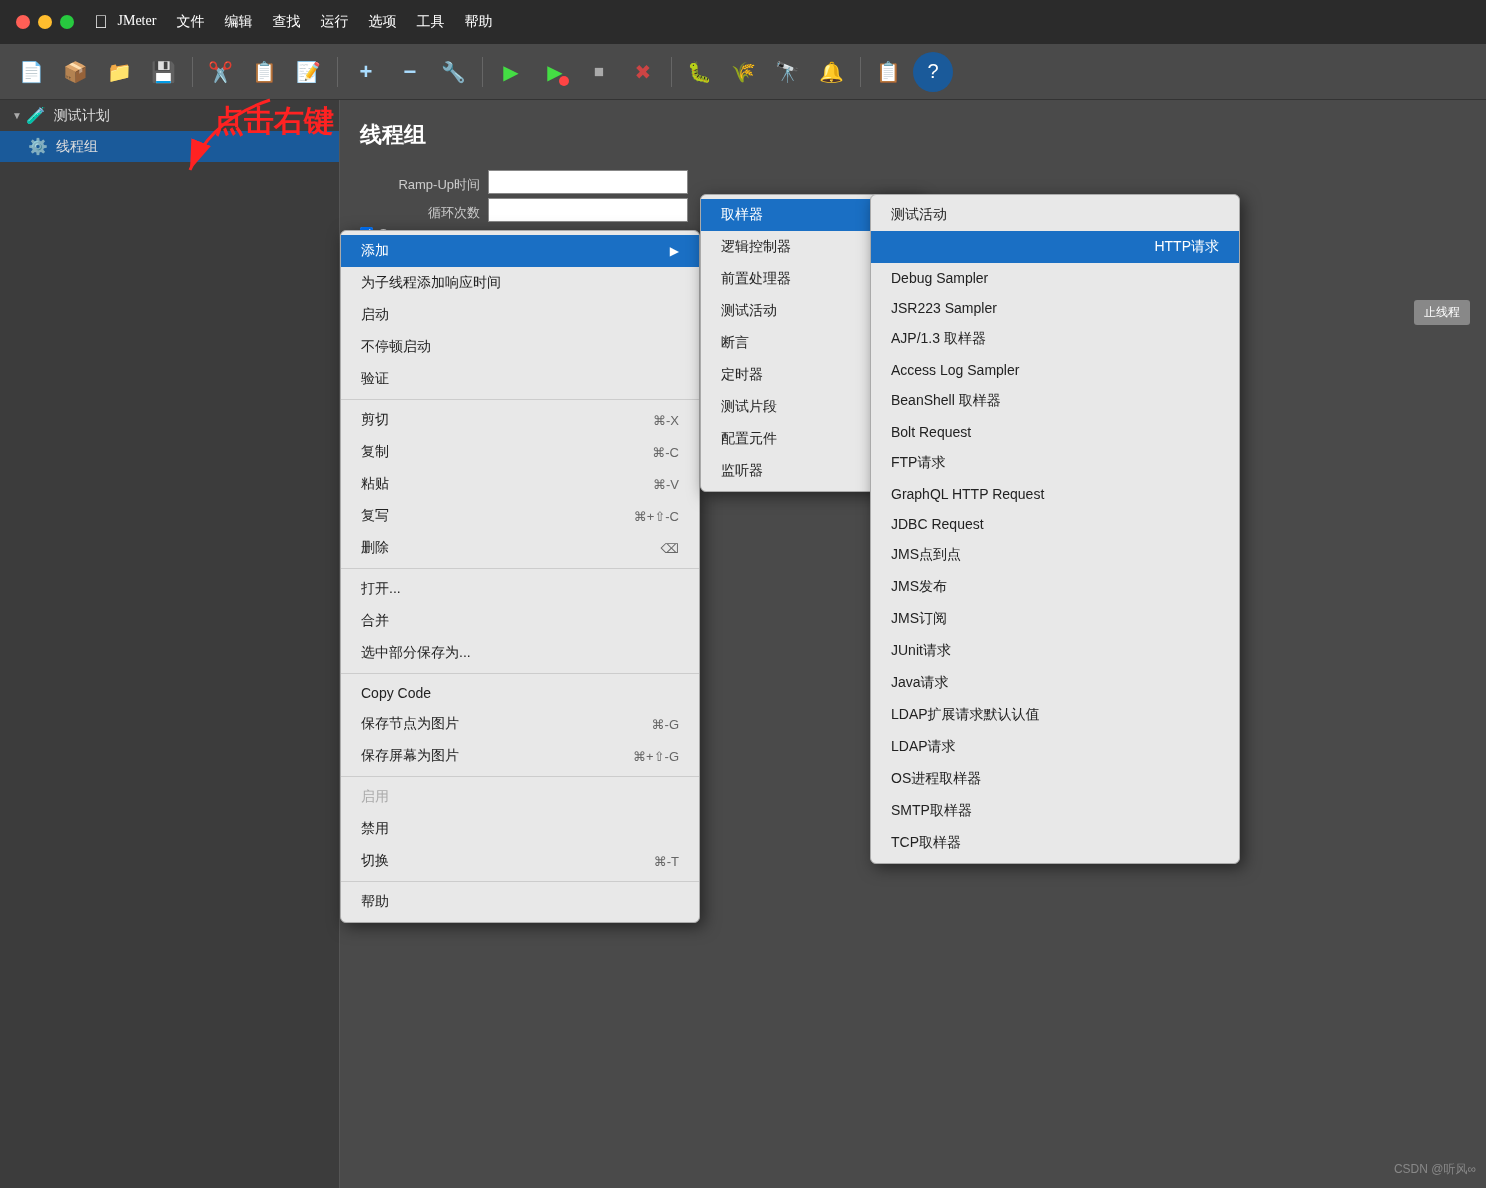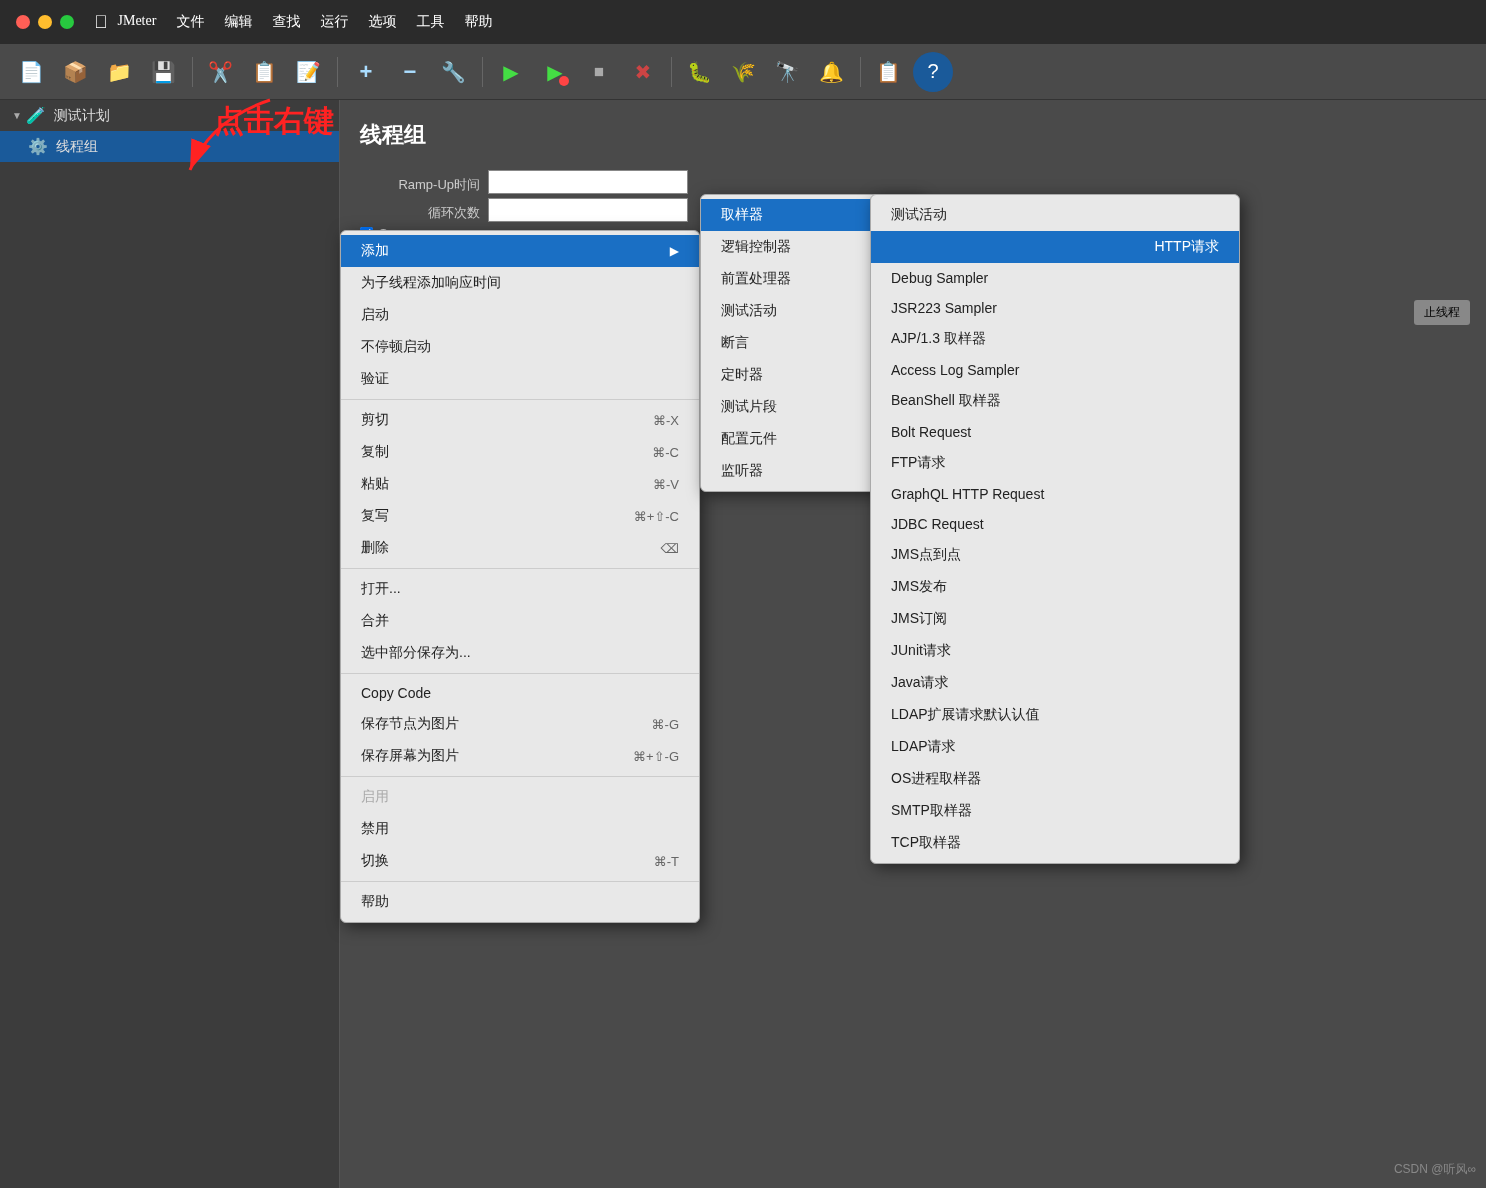--- a/index.html
+++ b/index.html
@@ -217,21 +217,21 @@
       z-index: 102;
       padding: 4px 0;
     }
     .submenu2 .cm-item.active {
       background: #1a6fc4;
       color: #fff;
       justify-content: flex-end;
     }
     .stop-btn {
       background: #888;
-      color: #000000;
+      color: #ffffff;
       border: none;
       padding: 4px 10px;
       font-size: 12px;
       cursor: pointer;
       border-radius: 3px;
     }
 
     .watermark {
       position: absolute;
       bottom: 10px;

